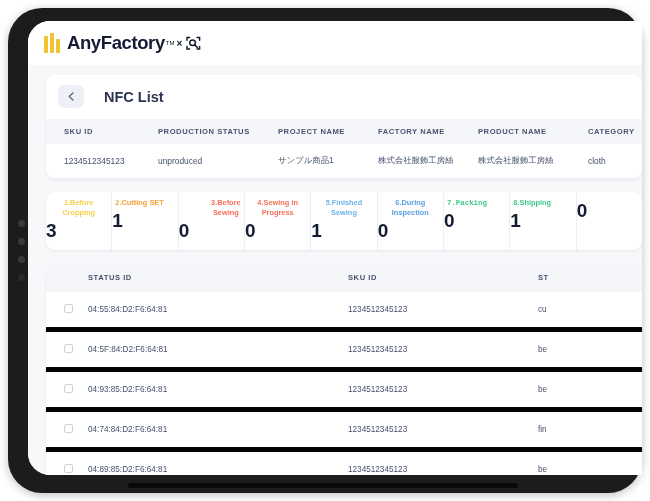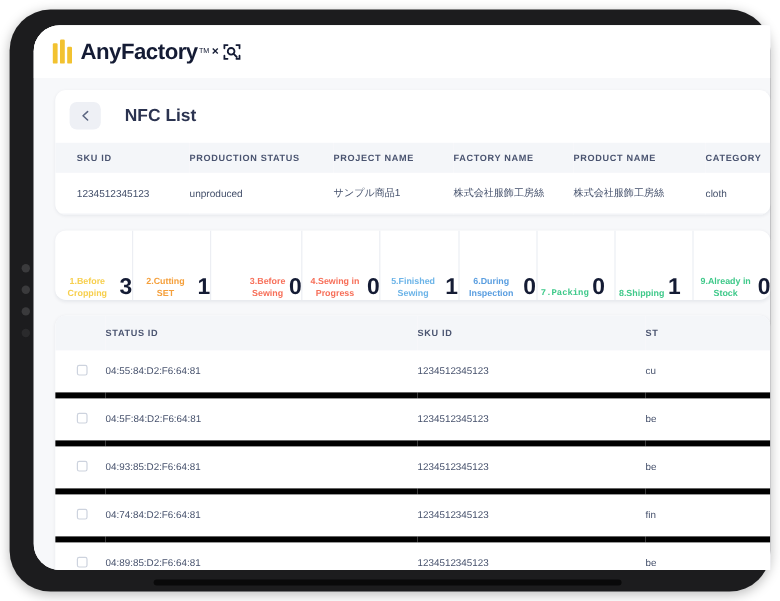--- a/index.html
+++ b/index.html
@@ -118,22 +118,22 @@
   table.info tbody td:first-child { padding-left: 18px; }
 
   
   #status-card {
     display: flex; height: 58px; overflow: hidden;
     padding: 0;
   }
   .stat {
     flex: 1 0 0;
     border-right: 1px solid #eceef3;
-    display: flex; flex-direction: row;
-    align-items: flex-end; justify-content: flex-start;
+    display: flex; flex-direction: column;
+    align-items: flex-start; justify-content: flex-start;
     padding-top: 6px;
     cursor: pointer;
   }
   .stat:last-child { border-right: none; }
   .stat-label {
     font-size: 7.4px; font-weight: bold; line-height: 10px;
     text-align: center; padding: 0 3px;
   }
   .stat-count {
     font-size: 19px; font-weight: bold; color: #141b34;
@@ -259,21 +259,20 @@
             </div>
             <div class="stat">
               <div class="stat-label" style="color: rgb(63, 201, 138); font-family: Liberation Mono, monospace;">7.Packing</div>
               <div class="stat-count">0</div>
             </div>
             <div class="stat">
               <div class="stat-label" style="color: rgb(63, 201, 138);">8.Shipping</div>
               <div class="stat-count">1</div>
             </div>
             <div class="stat">
-              <div class="stat-label" style="color: rgb(63, 201, 138);">9.Already in Stock</div>
               <div class="stat-count">0</div>
             </div>
           </div>
 
         <div class="card" id="list-card">
           <table class="serial">
             <thead>
               <tr>
                 <th class="col-check"></th>
                 <th class="col-serial">STATUS ID</th>

